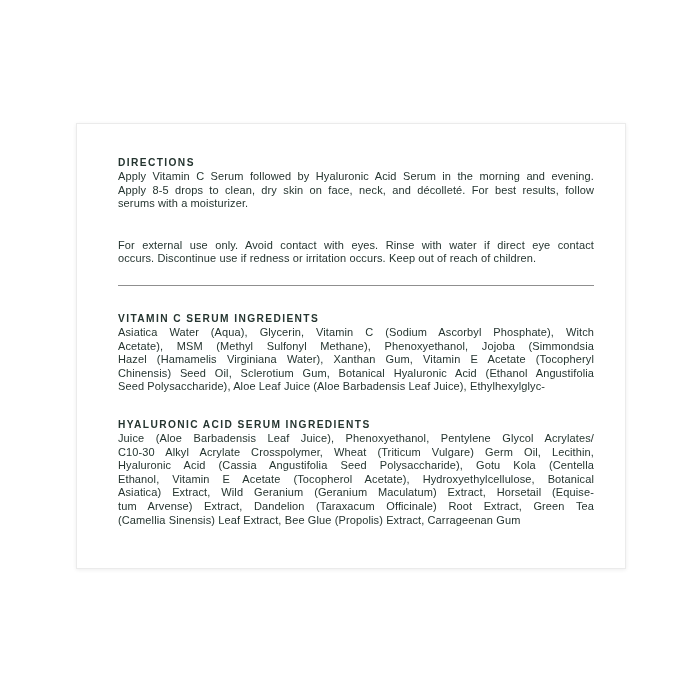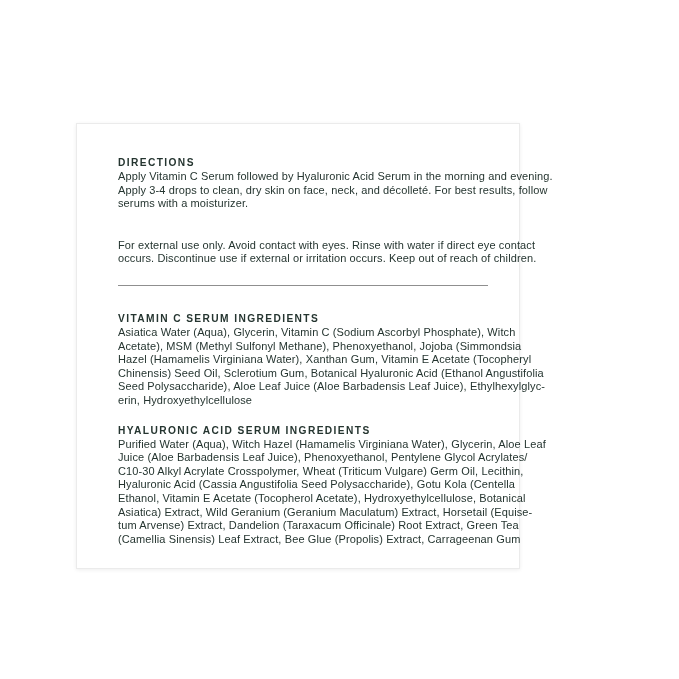--- a/index.html
+++ b/index.html
@@ -14,21 +14,21 @@
   body{
     position:relative;
     width:679px;height:679px;
     font-family:"Liberation Sans", sans-serif;
     color:var(--text-color);
     overflow:hidden;
   }
   .card{
     position:absolute;
     left:76px;top:123px;
-    width:444px;height:446px;
+    width:550px;height:446px;
     background:var(--card-bg);
     border:1px solid var(--card-border);
     box-shadow:0 1px 4px rgba(0,0,0,0.07);
     padding:32px 31px 0 41px;
   }
   .heading{
     font-size:10.2px;
     font-weight:bold;
     letter-spacing:1.4px;
     line-height:13px;
@@ -51,58 +51,56 @@
     text-align-last:left;
   }
   .directions-para{margin-bottom:19px;}
   .warning-para{margin-bottom:19px;margin-top:28px;}
   .divider{
     border:none;
     border-top:1px solid var(--divider-color);
     height:0;
     margin:0 0 26px 0;
   }
-  .vitc-section{margin-bottom:16px;}
+  .vitc-section{margin-bottom:24px;}
 </style>
 </head>
 <body>
 
 <div class="card">
 
   <section>
     <h2 class="heading">DIRECTIONS</h2>
     <div class="para directions-para">
         <div class="line">Apply Vitamin C Serum followed by Hyaluronic Acid Serum in the morning and evening.</div>
-        <div class="line">Apply 3-4 drops to clean, dry skin on face, neck, and décolleté. For best results, follow</div>
+        <div class="line">Apply 8-5 drops to clean, dry skin on face, neck, and décolleté. For best results, follow</div>
         <div class="line">serums with a moisturizer.</div>
       </div>
     <div class="para warning-para">
         <div class="line">For external use only. Avoid contact with eyes. Rinse with water if direct eye contact</div>
-        <div class="line">occurs. Discontinue use if external or irritation occurs. Keep out of reach of children.</div>
+        <div class="line">occurs. Discontinue use if redness or irritation occurs. Keep out of reach of children.</div>
       </div>
   </section>
 
   <hr class="divider">
 
   <section class="vitc-section">
     <h2 class="heading">VITAMIN C SERUM INGREDIENTS</h2>
     <div class="para">
         <div class="line">Asiatica Water (Aqua), Glycerin, Vitamin C (Sodium Ascorbyl Phosphate), Witch</div>
         <div class="line">Acetate), MSM (Methyl Sulfonyl Methane), Phenoxyethanol, Jojoba (Simmondsia</div>
         <div class="line">Hazel (Hamamelis Virginiana Water), Xanthan Gum, Vitamin E Acetate (Tocopheryl</div>
         <div class="line">Chinensis) Seed Oil, Sclerotium Gum, Botanical Hyaluronic Acid (Ethanol Angustifolia</div>
         <div class="line">Seed Polysaccharide), Aloe Leaf Juice (Aloe Barbadensis Leaf Juice), Ethylhexylglyc-</div>
-        <div class="line">erin, Hydroxyethylcellulose</div>
       </div>
   </section>
 
   <section>
     <h2 class="heading">HYALURONIC ACID SERUM INGREDIENTS</h2>
     <div class="para">
-        <div class="line">Purified Water (Aqua), Witch Hazel (Hamamelis Virginiana Water), Glycerin, Aloe Leaf</div>
         <div class="line">Juice (Aloe Barbadensis Leaf Juice), Phenoxyethanol, Pentylene Glycol Acrylates/</div>
         <div class="line">C10-30 Alkyl Acrylate Crosspolymer, Wheat (Triticum Vulgare) Germ Oil, Lecithin,</div>
         <div class="line">Hyaluronic Acid (Cassia Angustifolia Seed Polysaccharide), Gotu Kola (Centella</div>
         <div class="line">Ethanol, Vitamin E Acetate (Tocopherol Acetate), Hydroxyethylcellulose, Botanical</div>
         <div class="line">Asiatica) Extract, Wild Geranium (Geranium Maculatum) Extract, Horsetail (Equise-</div>
         <div class="line">tum Arvense) Extract, Dandelion (Taraxacum Officinale) Root Extract, Green Tea</div>
         <div class="line">(Camellia Sinensis) Leaf Extract, Bee Glue (Propolis) Extract, Carrageenan Gum</div>
       </div>
   </section>
 

